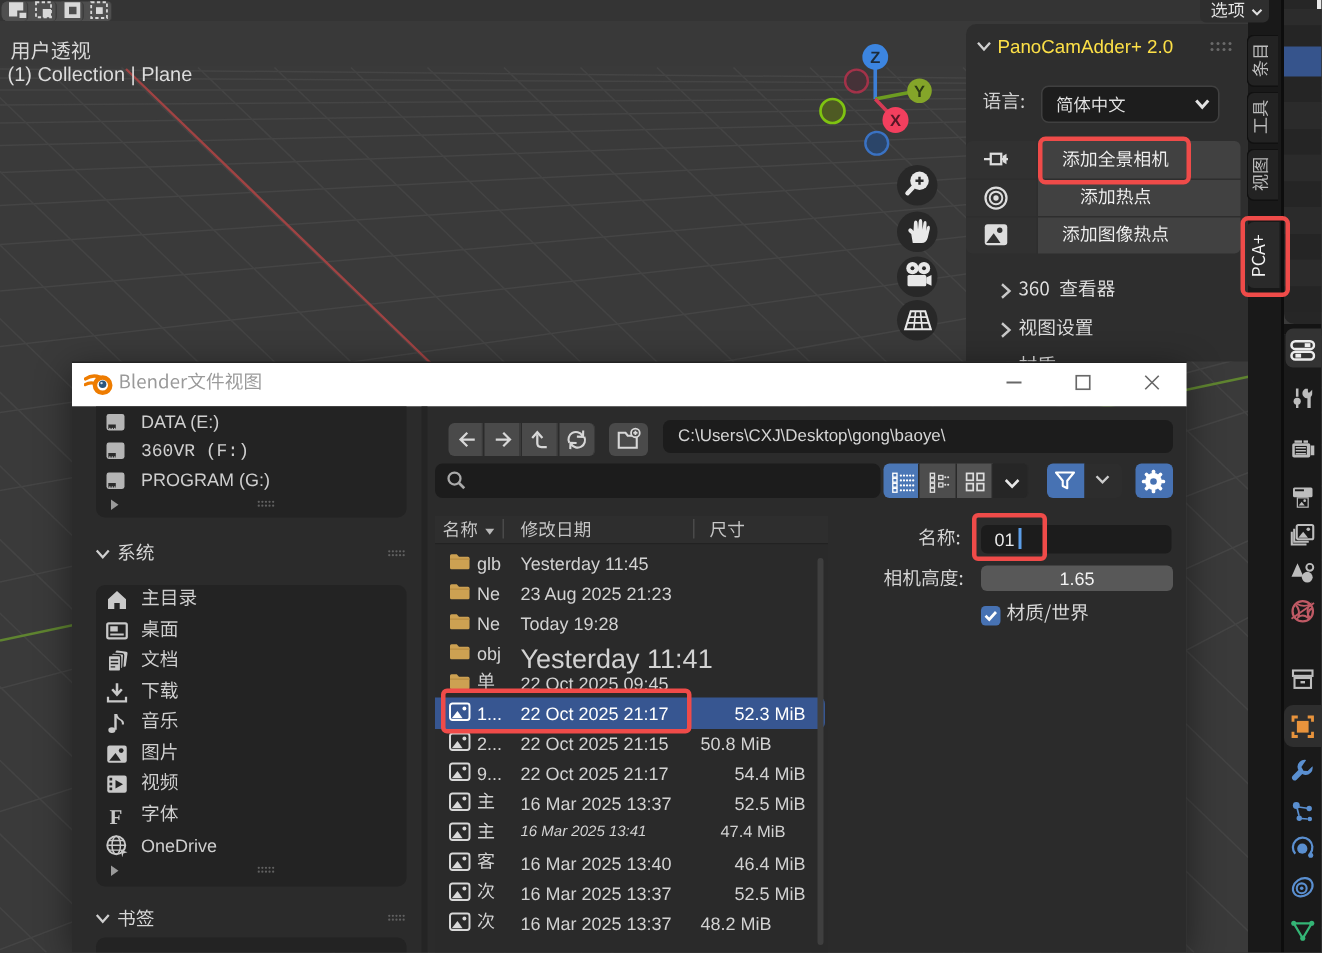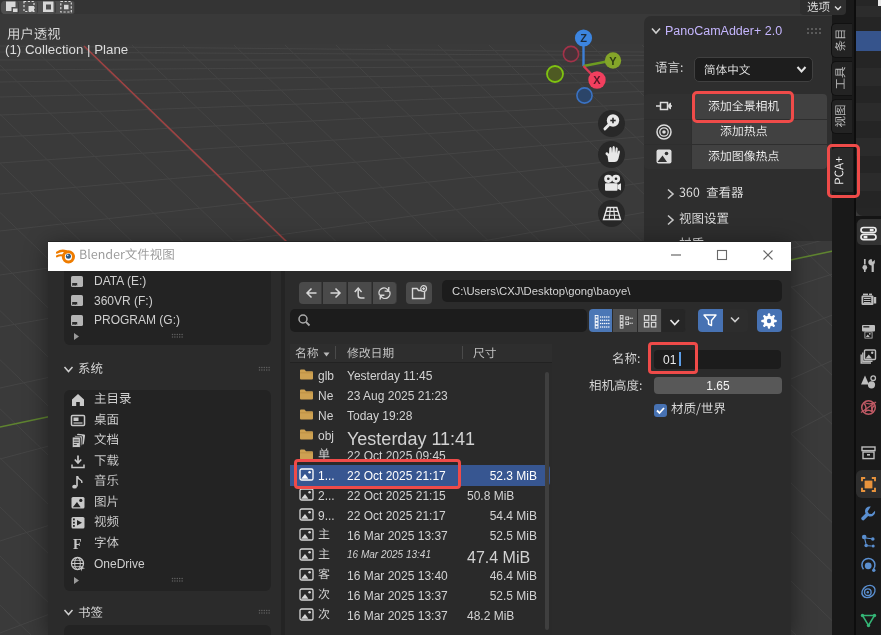--- a/index.html
+++ b/index.html
@@ -140,21 +140,21 @@
         <path transform="translate(0.0,10.0) scale(0.01150,-0.01150)" fill="#e4e4e4" d="M61 765C119 716 187 646 216 597L278 644C246 692 177 760 118 806ZM446 810C422 721 380 633 326 574C344 565 376 545 390 534C413 562 435 597 455 636H603V490H320V423H501C484 292 443 197 293 144C309 130 331 102 339 83C507 149 557 264 576 423H679V191C679 115 696 93 771 93C786 93 854 93 869 93C932 93 952 125 959 252C938 257 907 268 893 282C890 177 886 163 861 163C847 163 792 163 782 163C756 163 753 166 753 191V423H951V490H678V636H909V701H678V836H603V701H485C498 731 509 763 518 795ZM251 456H56V386H179V83C136 63 90 27 45 -15L95 -80C152 -18 206 34 243 34C265 34 296 5 335 -19C401 -58 484 -68 600 -68C698 -68 867 -63 945 -58C946 -36 958 1 966 20C867 10 715 3 601 3C495 3 411 9 349 46C301 74 278 98 251 100Z"></path>
         <path transform="translate(11.5,10.0) scale(0.01150,-0.01150)" fill="#e4e4e4" d="M618 500V289C618 184 591 56 319 -19C335 -34 357 -61 366 -77C649 12 693 158 693 289V500ZM689 91C766 41 864 -31 911 -79L961 -26C913 21 813 90 736 138ZM29 184 48 106C140 137 262 179 379 219L369 284L247 247V650H363V722H46V650H172V225ZM417 624V153H490V556H816V155H891V624H655C670 655 686 692 702 728H957V796H381V728H613C603 694 591 656 578 624Z"></path>
       </svg></div>
 <svg class="abs" style="left:833px;top:4px;z-index:7" width="10" height="8" viewBox="0 0 10 8">
       <path d="M2 2.5 L5 5.5 L8 2.5" fill="none" stroke="#ddd" stroke-width="1.4"></path>
     </svg>
 <div class="abs" style="left:644px;top:16px;width:188px;height:225px;background:#2e2e2e;border-radius:7px 0 0 0;"></div>
 <svg class="abs" style="left:650px;top:26px" width="12" height="10" viewBox="0 0 12 10">
       <path d="M2 2.5 L6 7 L10 2.5" fill="none" stroke="#d0d0d0" stroke-width="1.6"></path>
     </svg>
-<div class="lat" style="left:665px;top:24px;font-size:12.5px;color:#c4b5fd;">PanoCamAdder+ 2.0</div>
+<div class="lat" style="left:665px;top:24px;font-size:12.5px;color:#fde047;">PanoCamAdder+ 2.0</div>
 <svg class="abs" style="left:806px;top:27px" width="16" height="8" viewBox="0 0 16 8">
 <g fill="#6a6a6a">
         <circle cx="2" cy="2" r="1"></circle>
         <circle cx="6" cy="2" r="1"></circle>
         <circle cx="10" cy="2" r="1"></circle>
         <circle cx="14" cy="2" r="1"></circle>
 <circle cx="2" cy="6" r="1"></circle>
         <circle cx="6" cy="6" r="1"></circle>
         <circle cx="10" cy="6" r="1"></circle>
         <circle cx="14" cy="6" r="1"></circle>
@@ -416,21 +416,21 @@
       <circle cx="6.5" cy="10.7" r="0.55" fill="#b5b5b5"></circle>
     </svg>
 <div class="lat" style="left:94px;top:274px;font-size:12px;color:#cfcfcf;">DATA (E:)</div>
 <svg class="abs" style="left:70px;top:294.0px" width="14" height="13" viewBox="0 0 14 13">
 <rect x="1" y="1" width="12" height="11" rx="1.6" fill="#b5b5b5"></rect>
 <rect x="2.2" y="8" width="5" height="3" fill="#2b2b2b"></rect>
 <circle cx="3.2" cy="10.7" r="0.55" fill="#b5b5b5"></circle>
       <circle cx="4.9" cy="10.7" r="0.55" fill="#b5b5b5"></circle>
       <circle cx="6.5" cy="10.7" r="0.55" fill="#b5b5b5"></circle>
     </svg>
-<div class="lat" style="left:94px;top:293.5px;font-size:12px;color:#cfcfcf;">360VR (F:)</div>
+<div class="lat" style="left:94px;top:293.5px;font-size:12px;color:#cfcfcf;font-family:Liberation Mono, monospace;">360VR (F:)</div>
 <svg class="abs" style="left:70px;top:313.5px" width="14" height="13" viewBox="0 0 14 13">
 <rect x="1" y="1" width="12" height="11" rx="1.6" fill="#b5b5b5"></rect>
 <rect x="2.2" y="8" width="5" height="3" fill="#2b2b2b"></rect>
 <circle cx="3.2" cy="10.7" r="0.55" fill="#b5b5b5"></circle>
       <circle cx="4.9" cy="10.7" r="0.55" fill="#b5b5b5"></circle>
       <circle cx="6.5" cy="10.7" r="0.55" fill="#b5b5b5"></circle>
     </svg>
 <div class="lat" style="left:94px;top:313px;font-size:12px;color:#cfcfcf;">PROGRAM (G:)</div>
 <svg class="abs" style="left:72px;top:332px" width="9" height="9" viewBox="0 0 9 9">
       <path d="M2 1 L7 4.5 L2 8 Z" fill="#9a9a9a"></path>
@@ -785,21 +785,21 @@
 <div class="lat" style="left:467px;top:528.5px;width:70px;text-align:right;font-size:12px;color:#d2d2d2;">52.5 MiB</div>
 <svg class="abs" style="left:299px;top:548px" width="15" height="13" viewBox="0 0 15 13">
       <rect x="1" y="1" width="13" height="11" rx="1.6" fill="none" stroke="#d8d8d8" stroke-width="1.3"></rect>
       <circle cx="10.6" cy="4.3" r="1.3" fill="#d8d8d8"></circle>
       <path d="M2.2 10.8 L6 6 L9.4 10.8 Z" fill="#d8d8d8"></path>
     </svg>
 <div style="position:absolute;left:318px;top:547.5px;width:12px;height:15px;"><svg width="12.0" height="15.0" viewBox="0 0 12.0 15.0">
         <path transform="translate(0.0,10.4) scale(0.01200,-0.01200)" fill="#d2d2d2" d="M374 795C435 750 505 686 545 640H103V567H459V347H149V274H459V27H56V-46H948V27H540V274H856V347H540V567H897V640H572L620 675C580 722 499 790 435 836Z"></path>
       </svg></div>
 <div class="lat" style="left:347px;top:548.5px;font-size:10px;color:#d2d2d2;font-style:italic;">16 Mar 2025 13:41</div>
-<div class="lat" style="left:467px;top:548.5px;width:70px;text-align:left;font-size:16px;color:#d2d2d2;">47.4 MiB</div>
+<div class="lat" style="left:467px;top:548.5px;width:70px;text-align:center;font-size:11px;color:#d2d2d2;">47.4 MiB</div>
 <svg class="abs" style="left:299px;top:568px" width="15" height="13" viewBox="0 0 15 13">
       <rect x="1" y="1" width="13" height="11" rx="1.6" fill="none" stroke="#d8d8d8" stroke-width="1.3"></rect>
       <circle cx="10.6" cy="4.3" r="1.3" fill="#d8d8d8"></circle>
       <path d="M2.2 10.8 L6 6 L9.4 10.8 Z" fill="#d8d8d8"></path>
     </svg>
 <div style="position:absolute;left:318px;top:567.5px;width:12px;height:15px;"><svg width="12.0" height="15.0" viewBox="0 0 12.0 15.0">
         <path transform="translate(0.0,10.4) scale(0.01200,-0.01200)" fill="#d2d2d2" d="M356 529H660C618 483 564 441 502 404C442 439 391 479 352 525ZM378 663C328 586 231 498 92 437C109 425 132 400 143 383C202 412 254 445 299 480C337 438 382 400 432 366C310 307 169 264 35 240C49 223 65 193 72 173C124 184 178 197 231 213V-79H305V-45H701V-78H778V218C823 207 870 197 917 190C928 211 948 244 965 261C823 279 687 315 574 367C656 421 727 486 776 561L725 592L711 588H413C430 608 445 628 459 648ZM501 324C573 284 654 252 740 228H278C356 254 432 286 501 324ZM305 18V165H701V18ZM432 830C447 806 464 776 477 749H77V561H151V681H847V561H923V749H563C548 781 525 819 505 849Z"></path>
       </svg></div>
 <div class="lat" style="left:347px;top:568.5px;font-size:12px;color:#d2d2d2;">16 Mar 2025 13:40</div>
 <div class="lat" style="left:467px;top:568.5px;width:70px;text-align:right;font-size:12px;color:#d2d2d2;">46.4 MiB</div>

